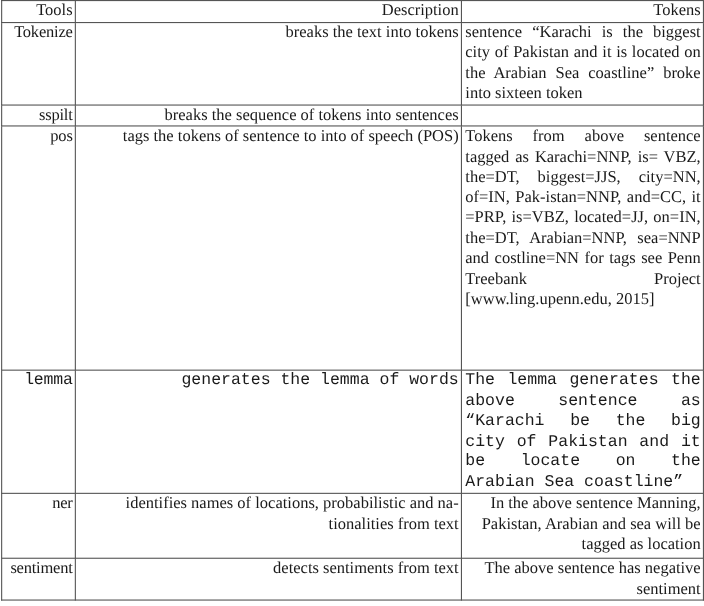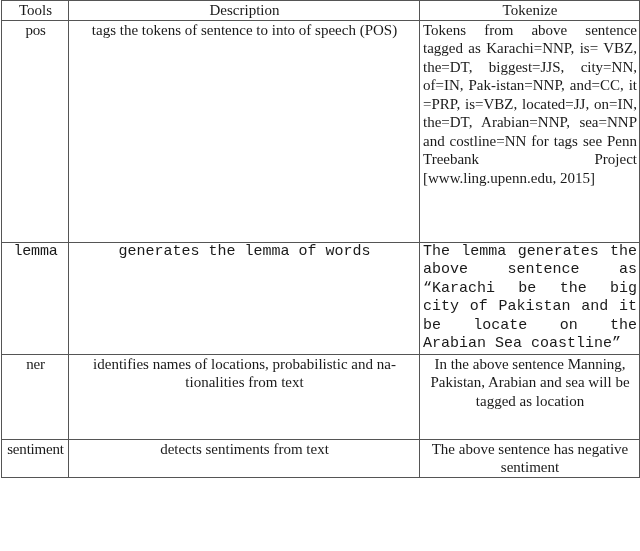--- a/index.html
+++ b/index.html
@@ -12,53 +12,63 @@
       font-size: 15px;
       line-height: 18.5px;
       color: #1a1a1a;
       table-layout: fixed;
     }
     td, th {
       border: 1.5px solid #555555;
       vertical-align: top;
       padding: 0 2px 0 3px;
       font-weight: normal;
-      text-align: center;
+      text-align: right;
     }
     col.c1 { width: 67px; }
     col.c2 { width: 351px; }
     col.c3 { width: 220px; }
     .just { text-align: justify; }
     tr.r-header { height: 19px; }
     tr.r-tokenize { height: 73px; }
     tr.r-sspilt { height: 18px; }
     tr.r-pos { height: 222px; }
     tr.r-lemma { height: 58px; font-family: Liberation Mono, monospace; }
-    tr.r-ner { height: 85px; }
+    tr.r-ner { height: 59px; }
     tr.r-parse { height: 72px; }
     tr.r-sentiment { height: 38px; }
     .tool { white-space: nowrap; letter-spacing: -0.2px; }
   </style>
 </head>
 <body>
 
 <table>
   <colgroup>
     <col class="c1">
       <col class="c2">
       <col class="c3">
   </colgroup>
   <thead>
     <tr class="r-header">
       <th>Tools</th>
       <th>Description</th>
-      <th>Tokenize</th>
+      <th>Tokens</th>
     </tr>
   </thead>
   <tbody>
+    <tr class="r-tokenize">
+      <td class="tool">Tokenize</td>
+      <td>breaks the text into tokens</td>
+      <td class="just">sentence “Karachi is the biggest city of Pakistan and it is located on the Arabian Sea coastline” broke into sixteen token</td>
+    </tr>
+    <tr class="r-sspilt">
+      <td class="tool">sspilt</td>
+      <td>breaks the sequence of tokens into sentences</td>
+      <td class="just"></td>
+    </tr>
     <tr class="r-pos">
       <td class="tool">pos</td>
       <td>tags the tokens of sentence to into of speech (POS)</td>
       <td class="just">Tokens from above sentence tagged as Karachi=NNP, is= VBZ, the=DT, biggest=JJS, city=NN, of=IN, Pak-istan=NNP, and=CC, it =PRP, is=VBZ, located=JJ, on=IN, the=DT, Arabian=NNP, sea=NNP and costline=NN for tags see Penn Treebank Project [www.ling.upenn.edu, 2015]</td>
     </tr>
     <tr class="r-lemma">
       <td class="tool">lemma</td>
       <td>generates the lemma of words</td>
       <td class="just">The lemma generates the above sentence as “Karachi be the big city of Pakistan and it be locate on the Arabian Sea coastline”</td>
     </tr>

